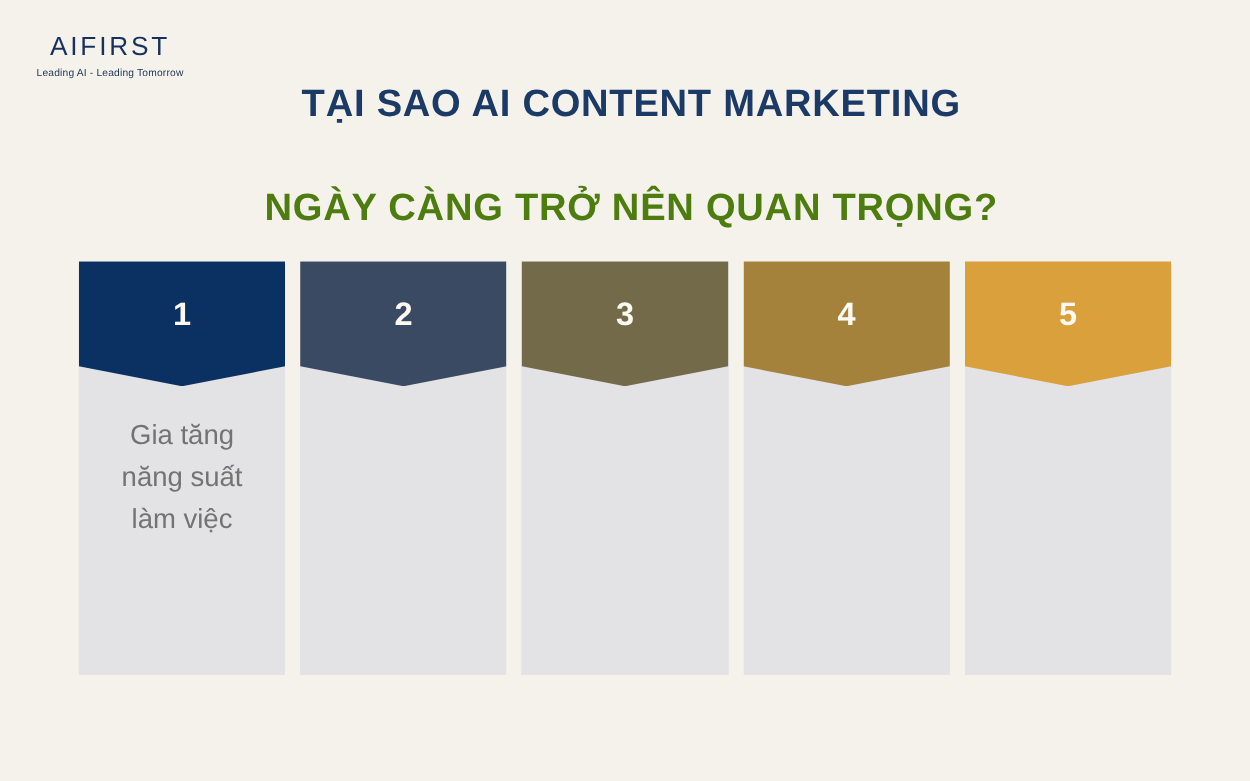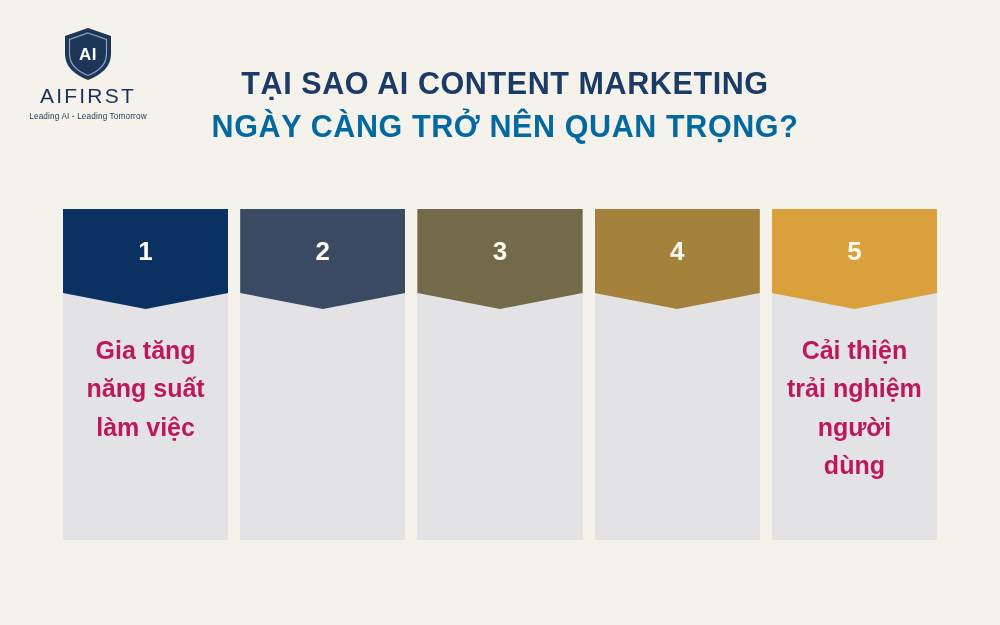--- a/index.html
+++ b/index.html
@@ -95,44 +95,37 @@
     color: #fdfaf2;
     font-weight: bold;
     font-size: 26px;
     line-height: 1;
   }
   .card-body {
     padding: 22px 14px 10px;
     text-align: center;
   }
   .card-text {
-    font-size: 25px;
+    font-size: 22px;
     line-height: 1.53;
-    color: #be185d;
-    font-weight: 700;
+    color: #737373;
+    font-weight: 400;
   }
 </style>
 </head>
 <body style="background: rgb(245, 242, 236);">
 
 <div class="logo-block">
-  <div class="shield-wrap">
-    <svg width="54" height="56" viewBox="0 0 54 56">
-      <path d="M27 2 L50 10 L50 28 Q50 45 27 54 Q4 45 4 28 L4 10 Z" fill="#1d3557"></path>
-      <path d="M27 7 L45.5 13.5 L45.5 28 Q45.5 42 27 49.5 Q8.5 42 8.5 28 L8.5 13.5 Z" fill="none" stroke="#8fa6c4" stroke-width="1.2"></path>
-      <text x="27" y="34" text-anchor="middle" font-family="Liberation Sans, sans-serif" font-size="17" font-weight="bold" fill="#ffffff" letter-spacing="0.5">AI</text>
-    </svg>
-  </div>
   <div class="brand-name">AIFIRST</div>
   <div class="brand-tagline">Leading AI - Leading Tomorrow</div>
 </div>
 
 <div class="title-block">
   <div class="title-line" style="color: rgb(27, 58, 102);">TẠI SAO AI CONTENT MARKETING</div>
-  <div class="title-line" style="color: #0369a1;">NGÀY CÀNG TRỞ NÊN QUAN TRỌNG?</div>
+  <div class="title-line" style="color: #4d7c0f; margin-top: 40px;">NGÀY CÀNG TRỞ NÊN QUAN TRỌNG?</div>
 </div>
 
 <div class="cards">
 
   <div class="card" style="background: rgb(227, 226, 228);">
     <div class="card-header" style="background: rgb(10, 49, 97);">
       <span class="card-number">1</span>
     </div>
     <div class="card-body">
       <div class="card-text">Gia tăng năng suất làm việc</div>
@@ -154,18 +147,15 @@
   <div class="card" style="background: rgb(227, 226, 228);">
     <div class="card-header" style="background: rgb(164, 130, 60);">
       <span class="card-number">4</span>
     </div>
   </div>
 
   <div class="card" style="background: rgb(227, 226, 228);">
     <div class="card-header" style="background: rgb(217, 160, 60);">
       <span class="card-number">5</span>
     </div>
-    <div class="card-body">
-      <div class="card-text">Cải thiện trải nghiệm người dùng</div>
-    </div>
   </div>
 
 </div>
 
 </body></html>

